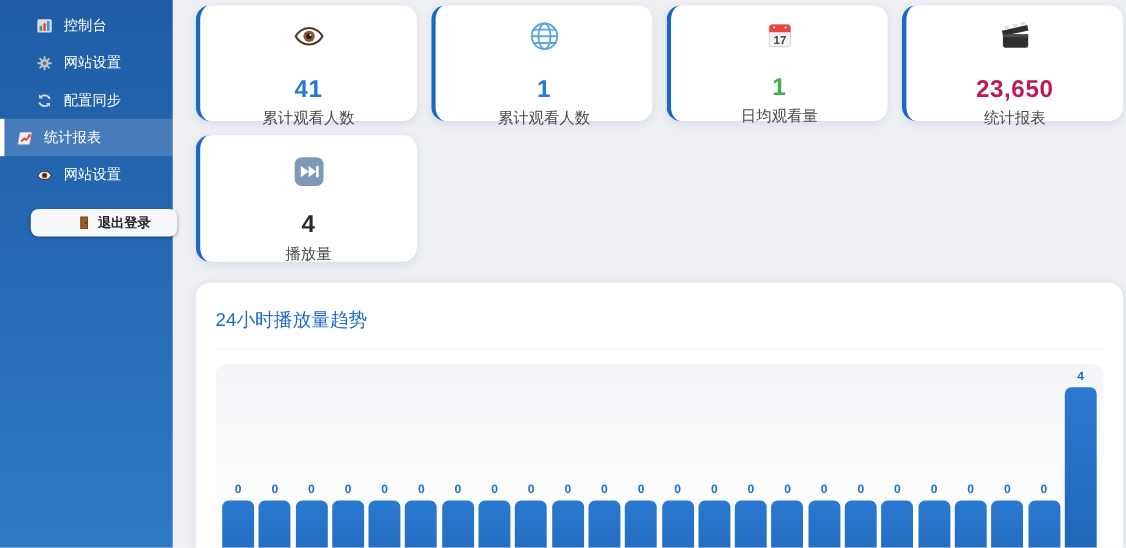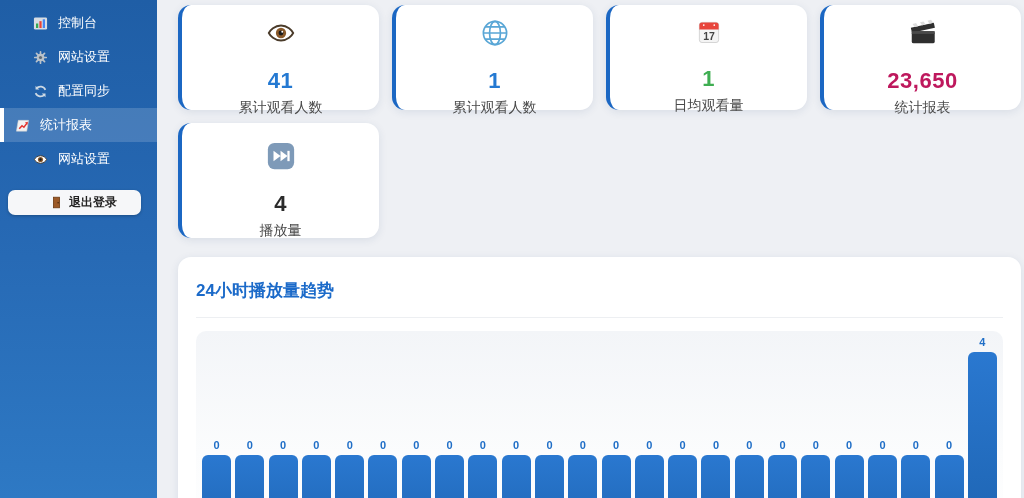--- a/index.html
+++ b/index.html
@@ -18,21 +18,21 @@
     padding-left:29px; color:#ffffff; font-size:13px; cursor:pointer;
     border-left:4px solid transparent;
   }
   .nav-item.active {
     background:rgba(255,255,255,0.16);
     border-left:4px solid #ffffff;
     padding-left:11px;
   }
   .nav-icon { width:15px; height:15px; display:inline-flex; align-items:center; justify-content:center; flex:0 0 15px; }
   .logout-btn {
-    margin:14px 12px 0 8px; width:133px; height:25px;
+    margin:14px 12px 0 28px; width:133px; height:25px;
     background:#f6f7f9; border:none; border-radius:7px;
     display:flex; align-items:center; justify-content:center; gap:6px;
     font-size:12px; font-weight:bold; color:#222; cursor:pointer;
     box-shadow:0 1px 3px rgba(0,0,0,0.25);
     font-family:"Liberation Sans","DejaVu Sans",sans-serif;
     padding-left:18px;
   }
 
   
   .main { flex:1; padding:5px 0 0 21px; overflow:hidden; }
@@ -50,21 +50,21 @@
   .stat-value { font-size:22px; font-weight:bold; margin-top:20px; letter-spacing:0.5px; }
   .stat-label { font-size:14px; color:#4a4a4a; margin-top:5px; }
 
   
   .chart-card {
     margin-top:19px; width:843px; height:330px;
     background:#ffffff; border-radius:13px;
     box-shadow:0 2px 8px rgba(30,60,110,0.10);
     padding:22px 18px 0 18px;
   }
-  .chart-title { font-size:17px; font-weight:bold; color:#1b6ac9; }
+  .chart-title { font-size:17px; font-weight:normal; color:#1b6ac9; }
   .chart-divider { margin-top:15px; border-bottom:1px solid #edeff2; }
   .plot-area {
     margin-top:13px; height:220px; border-radius:10px;
     background:linear-gradient(180deg,#f3f5f8 0%,#fbfcfd 55%,#ffffff 100%);
     position:relative; overflow:hidden; padding:0 6px;
   }
   .bars-row {
     position:absolute; left:6px; right:6px; bottom:0; top:0;
     display:flex; align-items:flex-end; justify-content:space-between;
   }

